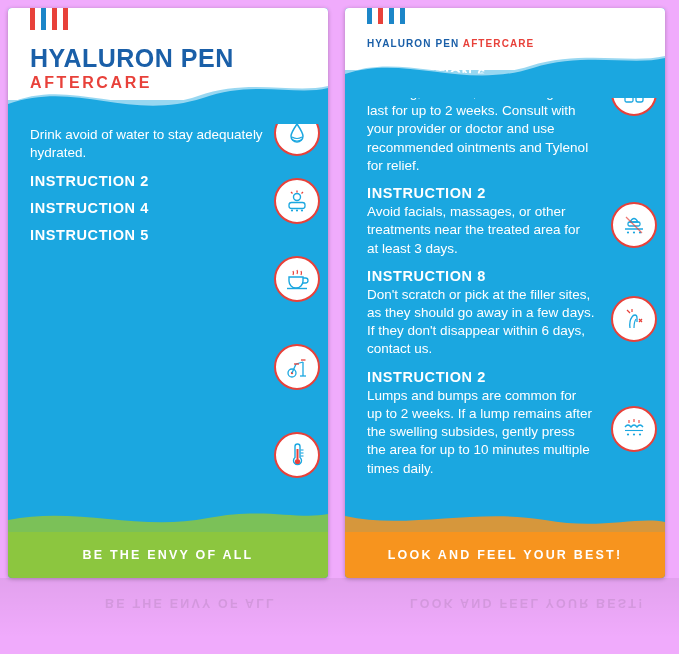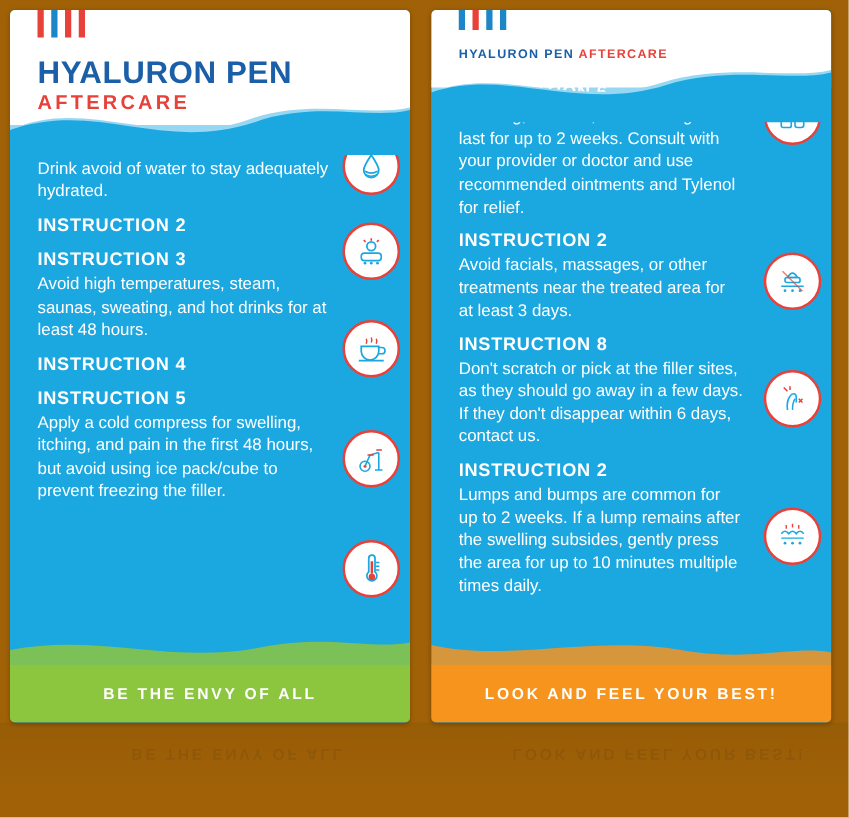--- a/index.html
+++ b/index.html
@@ -10,21 +10,21 @@
   body {
     width: 679px;
     height: 654px;
     font-family: "Liberation Sans", sans-serif;
     overflow: hidden;
   }
   .sheet {
     position: relative;
     width: 679px;
     height: 654px;
-    background: #a16207;
+    background: #f0abfc;
   }
   .card {
     position: absolute;
     top: 8px;
     width: 320px;
     height: 570px;
     border-radius: 4px;
     overflow: hidden;
     box-shadow: 0 1px 4px rgba(0,0,0,0.28);
     background: #1ba7e0;
@@ -255,24 +255,20 @@
             <line x1="13" y1="2.5" x2="13" y2="4.5" stroke="#e8413a" stroke-width="1.3"></line>
             <line x1="7" y1="4" x2="8.5" y2="5.5" stroke="#e8413a" stroke-width="1.3"></line>
             <line x1="19" y1="4" x2="17.5" y2="5.5" stroke="#e8413a" stroke-width="1.3"></line>
             <rect x="5" y="14.5" width="16" height="6" rx="2.5" fill="none" stroke="#1ba7e0" stroke-width="1.3"></rect>
             <circle cx="8" cy="22.5" r="1.1" fill="#1ba7e0"></circle>
             <circle cx="13" cy="22.5" r="1.1" fill="#1ba7e0"></circle>
             <circle cx="18" cy="22.5" r="1.1" fill="#1ba7e0"></circle>
           </svg>
         </div>
 
-        <div class="item">
-          <div class="item-head">INSTRUCTION 3</div>
-          <div class="item-text">Avoid high temperatures, steam, saunas, sweating, and hot drinks for at least 48 hours.</div>
-        </div>
         <div class="badge" style="top:148px;">
           <svg width="26" height="26" viewBox="0 0 26 26">
             <path d="M9 5 q1 2 0 4" fill="none" stroke="#e8413a" stroke-width="1.2"></path>
             <path d="M13 4 q1 2 0 4" fill="none" stroke="#e8413a" stroke-width="1.2"></path>
             <path d="M17 5 q1 2 0 4" fill="none" stroke="#e8413a" stroke-width="1.2"></path>
             <path d="M5 11 h14 v4 a7 7 0 0 1 -14 0 z" fill="none" stroke="#1ba7e0" stroke-width="1.4"></path>
             <path d="M19 12 h2.5 a2.5 2.5 0 0 1 0 5 H19" fill="none" stroke="#1ba7e0" stroke-width="1.3"></path>
             <line x1="3" y1="22.5" x2="23" y2="22.5" stroke="#1ba7e0" stroke-width="1.4"></line>
           </svg>
         </div>
@@ -288,21 +284,20 @@
             <line x1="12" y1="10" x2="19" y2="8" stroke="#1ba7e0" stroke-width="1.3"></line>
             <line x1="19" y1="8" x2="19" y2="22" stroke="#1ba7e0" stroke-width="1.3"></line>
             <line x1="16" y1="22" x2="22" y2="22" stroke="#1ba7e0" stroke-width="1.3"></line>
             <line x1="10" y1="10" x2="15" y2="10" stroke="#e8413a" stroke-width="1.3"></line>
             <line x1="17" y1="6" x2="21.5" y2="6" stroke="#e8413a" stroke-width="1.3"></line>
           </svg>
         </div>
 
         <div class="item">
           <div class="item-head">INSTRUCTION 5</div>
-          <div class="item-text">Apply a cold compress for swelling, itching, and pain in the first 48 hours, but avoid using ice pack/cube to prevent freezing the filler.</div>
         </div>
         <div class="badge" style="top:324px;">
           <svg width="26" height="26" viewBox="0 0 26 26">
             <path d="M11 4.5 a2.5 2.5 0 0 1 5 0 v11 a4 4 0 1 1 -5 0 z" fill="none" stroke="#1ba7e0" stroke-width="1.4"></path>
             <line x1="13.5" y1="7" x2="13.5" y2="17" stroke="#e8413a" stroke-width="2"></line>
             <circle cx="13.5" cy="19.5" r="2.6" fill="#e8413a"></circle>
             <line x1="16.5" y1="8" x2="19.5" y2="8" stroke="#1ba7e0" stroke-width="1.1"></line>
             <line x1="16.5" y1="11" x2="19.5" y2="11" stroke="#1ba7e0" stroke-width="1.1"></line>
             <line x1="16.5" y1="14" x2="19.5" y2="14" stroke="#1ba7e0" stroke-width="1.1"></line>
           </svg>

